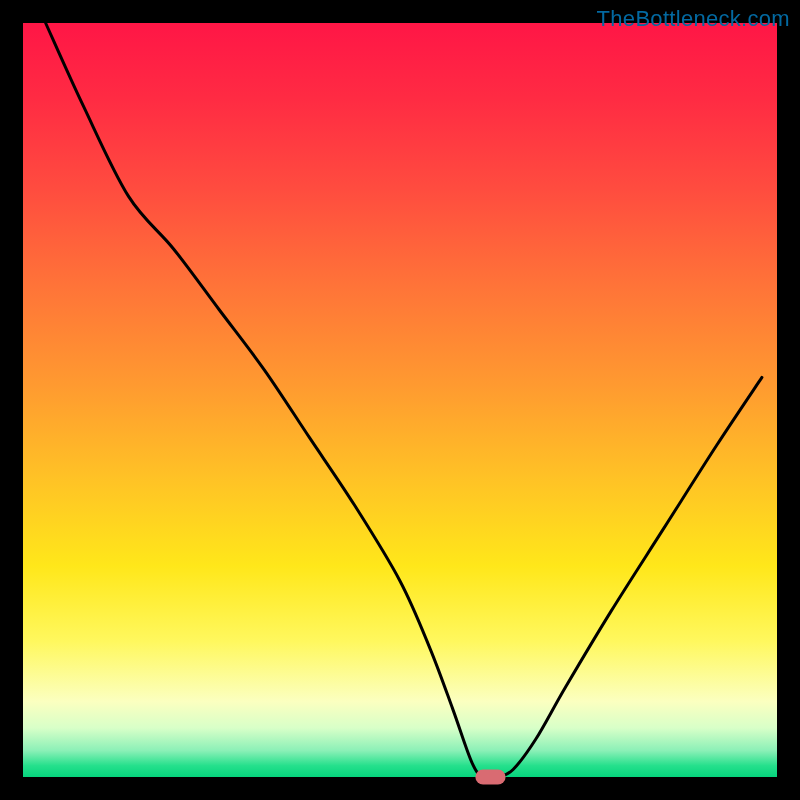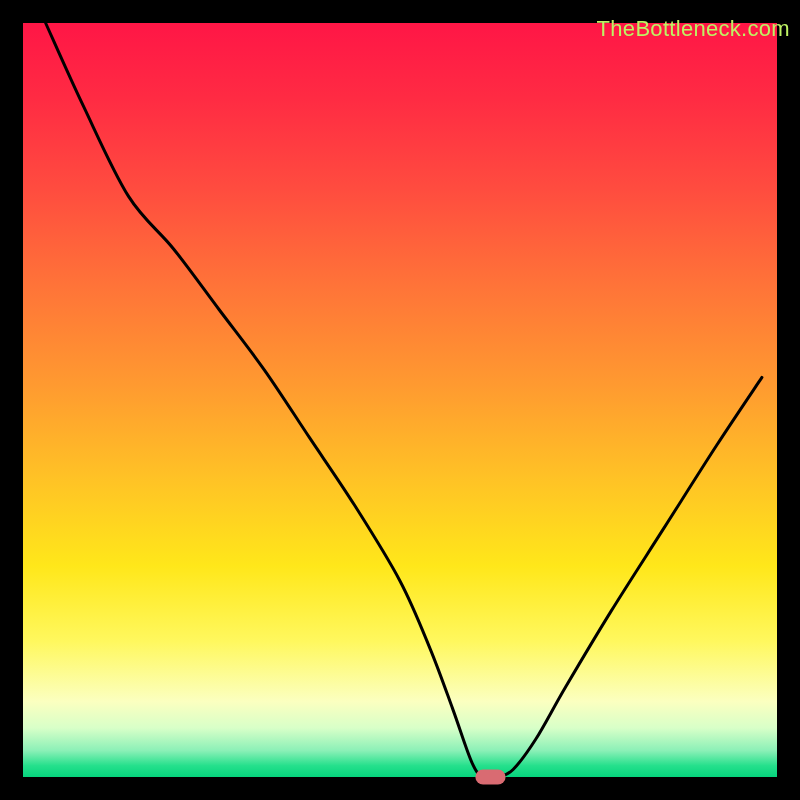--- a/index.html
+++ b/index.html
@@ -12,23 +12,23 @@
     font-family: Arial, Helvetica, sans-serif;
   }
   #chart-wrap {
     position: relative;
     width: 800px;
     height: 800px;
   }
   svg { display: block; }
   #watermark {
     position: absolute;
-    top: 16px;
+    top: 6px;
     right: 10px;
-    color: #bef264;
+    color: #0369a1;
     font-size: 22px;
     font-weight: 400;
     letter-spacing: 0.3px;
     user-select: none;
   }
 </style>
 </head>
 <body>
 
 <div id="chart-wrap">

